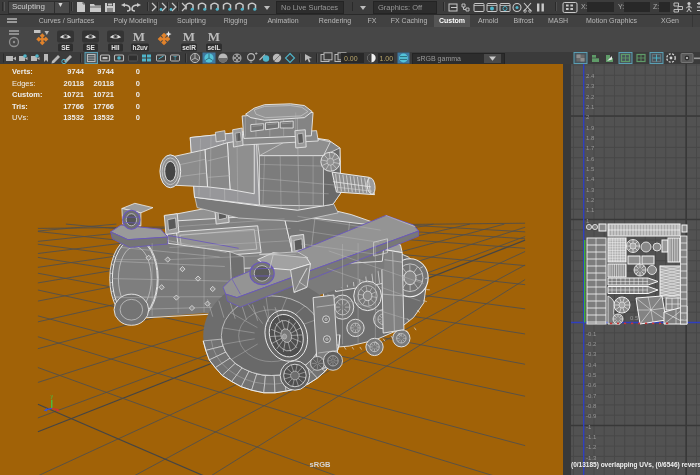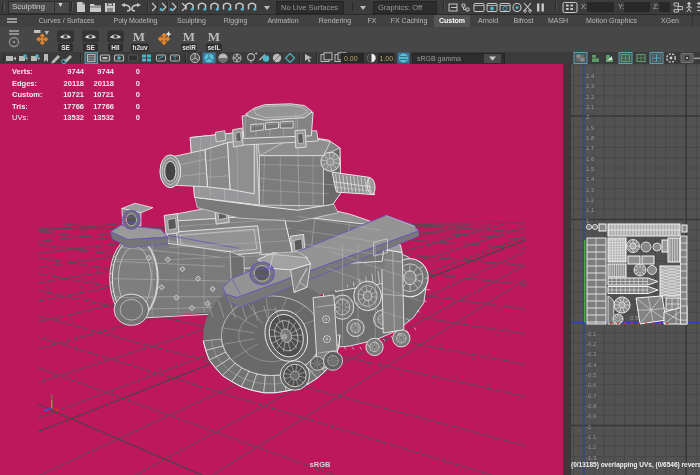--- a/index.html
+++ b/index.html
@@ -283,21 +283,21 @@
       <rect x="6" y="6" width="4" height="4" fill="#e0822b" transform="rotate(45 8 8)"></rect>
       <path d="M12.5 0 l0.9 2.2 2.2 0.9 -2.2 0.9 -0.9 2.2 -0.9 -2.2 -2.2 -0.9 2.2 -0.9 Z" fill="#e8e8e8"></path>
     </g>
     <text x="189" y="13.5" font-family="Liberation Serif,serif" font-weight="bold" font-size="13" fill="#bcbcbc" text-anchor="middle">M</text>
     <rect x="181" y="16.5" width="16" height="8" rx="1.5" fill="#2e2e2e"></rect>
     <text x="189.0" y="23" font-size="6.5" font-weight="bold" fill="#e2e2e2" text-anchor="middle" font-family="Liberation Sans,sans-serif">selR</text>
     <text x="214" y="13.5" font-family="Liberation Serif,serif" font-weight="bold" font-size="13" fill="#bcbcbc" text-anchor="middle">M</text>
     <rect x="206" y="16.5" width="16" height="8" rx="1.5" fill="#2e2e2e"></rect>
     <text x="214.0" y="23" font-size="6.5" font-weight="bold" fill="#e2e2e2" text-anchor="middle" font-family="Liberation Sans,sans-serif">selL</text>
   </svg>
-<div class="abs" style="left:0;top:64px;width:563px;height:411px;background:#be185d;overflow:hidden;">
+<div class="abs" style="left:0;top:64px;width:563px;height:411px;background:#a16207;overflow:hidden;">
 <svg width="563" height="411" viewBox="0 64 563 475" style="position:absolute;left:0;top:0;">
 <line x1="0.0" y1="257.0" x2="90.7" y2="249.0" stroke="#4f4f4f" stroke-width="1.0"></line>
       <line x1="0.0" y1="269.0" x2="192.4" y2="249.0" stroke="#4f4f4f" stroke-width="1.0"></line>
       <line x1="0.0" y1="283.0" x2="277.8" y2="249.0" stroke="#4f4f4f" stroke-width="1.0"></line>
       <line x1="0.0" y1="299.0" x2="348.6" y2="249.0" stroke="#4f4f4f" stroke-width="1.0"></line>
       <line x1="0.0" y1="317.0" x2="406.9" y2="249.0" stroke="#4f4f4f" stroke-width="1.0"></line>
       <line x1="0.0" y1="338.0" x2="457.0" y2="249.0" stroke="#4f4f4f" stroke-width="1.0"></line>
       <line x1="0.0" y1="362.0" x2="499.3" y2="249.0" stroke="#4f4f4f" stroke-width="1.0"></line>
       <line x1="0.0" y1="393.0" x2="539.1" y2="249.0" stroke="#4f4f4f" stroke-width="1.0"></line>
       <line x1="0.0" y1="432.0" x2="563.0" y2="252.7" stroke="#4f4f4f" stroke-width="1.0"></line>
@@ -730,21 +730,21 @@
 <line x1="0" y1="0" x2="6" y2="1.5" stroke="#cc3333" stroke-width="1.5"></line>
         <path d="M9.5 2.4 L5.6 -0.2 L5.2 3.6 Z" fill="#cc3333"></path>
 <line x1="0" y1="0" x2="-6" y2="1.5" stroke="#3a56d6" stroke-width="1.5"></line>
         <path d="M-9.5 2.4 L-5.6 -0.2 L-5.2 3.6 Z" fill="#3a56d6"></path>
 </g>
 </svg>
 <div class="txt" style="left:12px;top:3.0px;font-size:7.5px;font-weight:bold;color:#ececec;">Verts:</div>
 <div class="txt" style="left:40px;top:3.0px;width:44px;text-align:right;font-size:7.5px;font-weight:bold;color:#ececec;">9744</div>
 <div class="txt" style="left:70px;top:3.0px;width:44px;text-align:right;font-size:7.5px;font-weight:bold;color:#ececec;">9744</div>
 <div class="txt" style="left:120px;top:3.0px;width:20px;text-align:right;font-size:7.5px;font-weight:bold;color:#ececec;">0</div>
-<div class="txt" style="left:12px;top:14.5px;font-size:7.5px;font-weight:bold;color:#ececec;">Edges:</div>
+<div class="txt" style="left:12px;top:14.5px;font-size:7.5px;font-weight:normal;color:#ececec;">Edges:</div>
 <div class="txt" style="left:40px;top:14.5px;width:44px;text-align:right;font-size:7.5px;font-weight:bold;color:#ececec;">20118</div>
 <div class="txt" style="left:70px;top:14.5px;width:44px;text-align:right;font-size:7.5px;font-weight:bold;color:#ececec;">20118</div>
 <div class="txt" style="left:120px;top:14.5px;width:20px;text-align:right;font-size:7.5px;font-weight:bold;color:#ececec;">0</div>
 <div class="txt" style="left:12px;top:26.0px;font-size:7.5px;font-weight:bold;color:#ececec;">Custom:</div>
 <div class="txt" style="left:40px;top:26.0px;width:44px;text-align:right;font-size:7.5px;font-weight:bold;color:#ececec;">10721</div>
 <div class="txt" style="left:70px;top:26.0px;width:44px;text-align:right;font-size:7.5px;font-weight:bold;color:#ececec;">10721</div>
 <div class="txt" style="left:120px;top:26.0px;width:20px;text-align:right;font-size:7.5px;font-weight:bold;color:#ececec;">0</div>
 <div class="txt" style="left:12px;top:37.5px;font-size:7.5px;font-weight:bold;color:#ececec;">Tris:</div>
 <div class="txt" style="left:40px;top:37.5px;width:44px;text-align:right;font-size:7.5px;font-weight:bold;color:#ececec;">17766</div>
 <div class="txt" style="left:70px;top:37.5px;width:44px;text-align:right;font-size:7.5px;font-weight:bold;color:#ececec;">17766</div>

